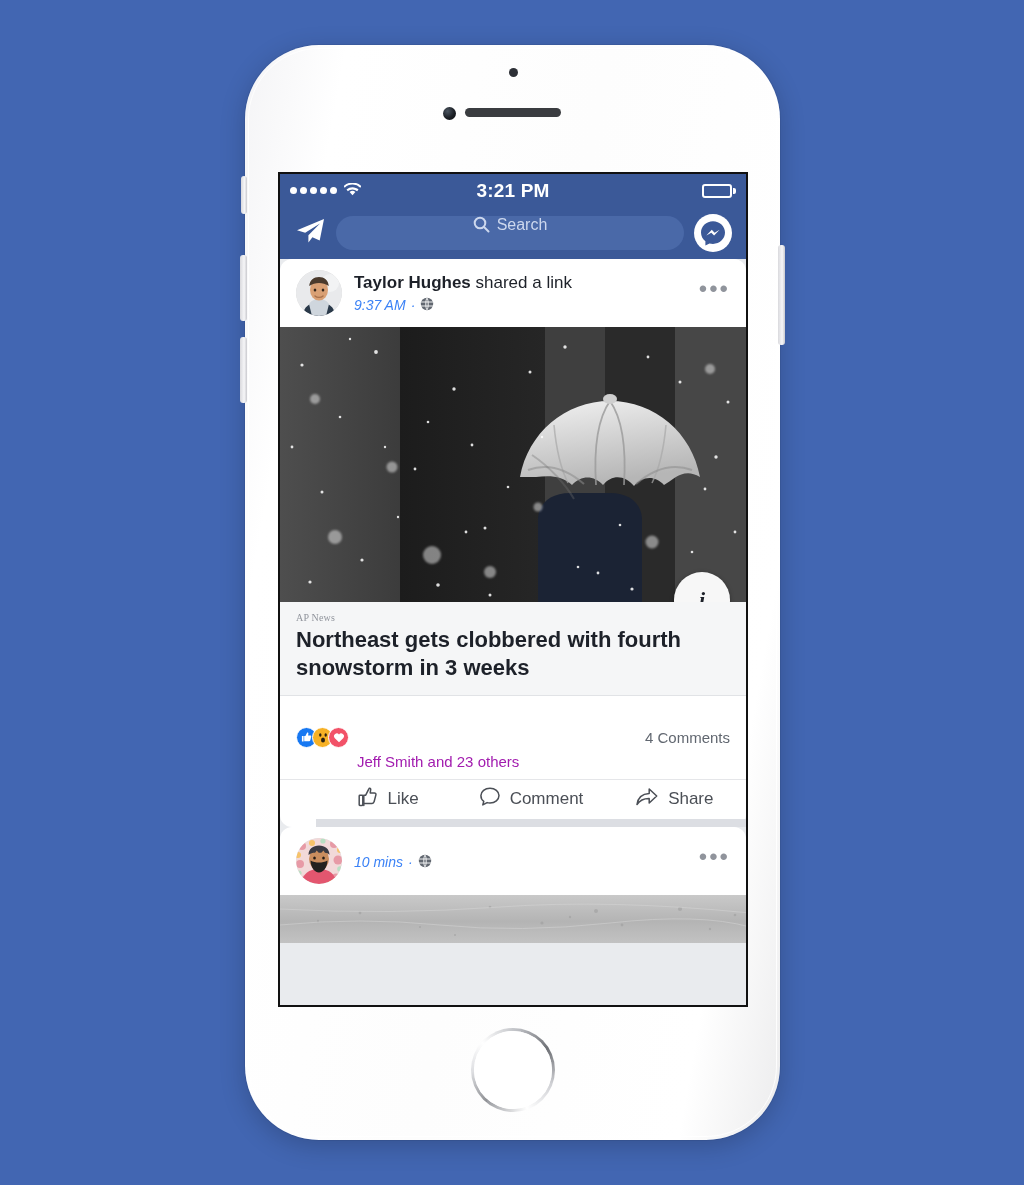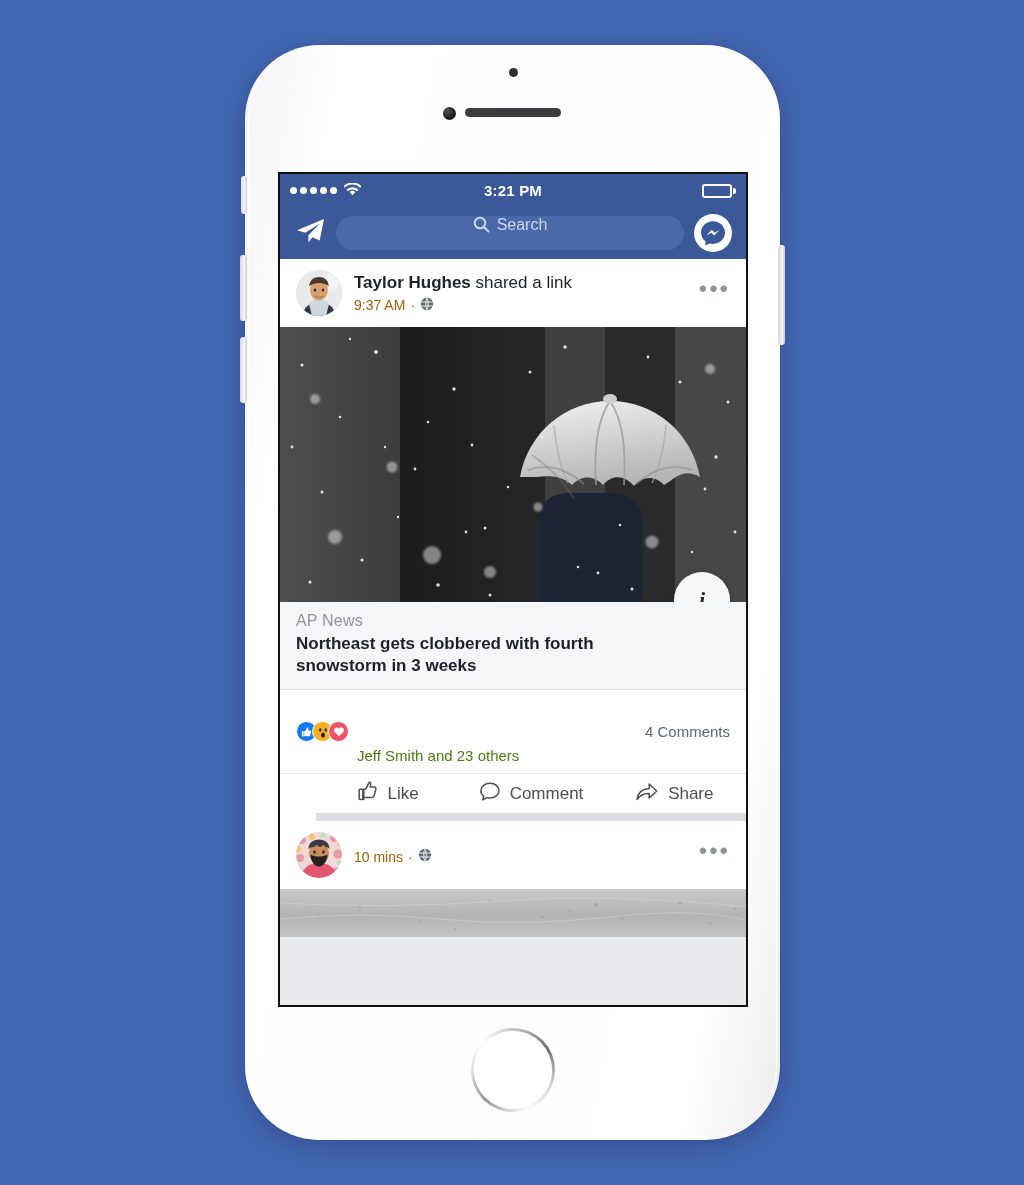--- a/index.html
+++ b/index.html
@@ -63,75 +63,75 @@
 
   
   #status-bar {
     height: 33px; background: #3b5998; color: #fff;
     display: flex; align-items: center; padding: 0 10px;
     font-size: 14px; font-weight: bold;
   }
   #signal-dots { display: flex; gap: 3px; align-items: center; }
   .dot { width: 7px; height: 7px; border-radius: 50%; background: #fff; }
   #wifi-icon { margin-left: 7px; }
-  #status-time { position: absolute; left: 0; right: 0; text-align: center; font-size: 15px; letter-spacing: .2px; pointer-events: none;}
+  #status-time { position: absolute; left: 0; right: 0; text-align: center; font-size: 19px; letter-spacing: .2px; pointer-events: none;}
   #battery-wrap { margin-left: auto; display: flex; align-items: center; }
   #battery-body { width: 30px; height: 14px; border: 2px solid #fff; border-radius: 3px; padding: 1px; }
   #battery-fill { width: 100%; height: 100%; background: #fff; border-radius: 1px; }
   #battery-cap { width: 3px; height: 6px; background: #fff; border-radius: 0 2px 2px 0; margin-left: 1px; }
 
   
   #fb-header {
     height: 52px; background: #3b5998;
     display: flex; align-items: center; gap: 10px; padding: 0 14px;
   }
   #search-pill {
     flex: 1; height: 34px; background: #4a69a8; border-radius: 18px;
     display: flex; justify-content: center; gap: 7px;
     color: #cdd8ee; font-size: 16px;
   }
   #messenger-badge { width: 38px; height: 38px; border-radius: 50%; background: #ffffff;
     display: flex; align-items: center; justify-content: center; }
 
   
   #feed { height: 750px; background: #e9ebee; overflow: hidden; }
-  .post { background: #fff; }
+  .post { background: #fff; border-radius: 12px; }
   .post-head { display: flex; align-items: center; padding: 11px 14px 11px 16px; }
   .avatar { width: 46px; height: 46px; border-radius: 50%; flex: none; overflow: hidden; background:#dcdcdc;}
   .post-head-text { margin-left: 12px; flex: 1; }
   .post-title { font-size: 17px; color: #1d2129; line-height: 1.25;}
   .post-title b { font-weight: bold; }
-  .post-sub { font-size: 14px; color: #a16207; margin-top: 3px; display: flex; align-items: center; gap: 5px; }
+  .post-sub { font-size: 14px; color: #3b82f6; margin-top: 3px; display: flex; align-items: center; gap: 5px; font-style: italic; }
   .dots-btn { color: #90949c; font-size: 24px; letter-spacing: 2px; line-height: 10px; padding: 0 2px 8px 10px; }
 
   
   #post-photo { position: relative; width: 100%; height: 275px; overflow: hidden; background: #2a2a2a; }
   #info-button {
     position: absolute; right: 16px; bottom: -26px;
     width: 56px; height: 56px; border-radius: 50%;
     background: #f7f7f7;
     box-shadow: 0 1px 4px rgba(0,0,0,.35);
     display: flex; align-items: center; justify-content: center;
     font-family: "Liberation Serif", serif; font-style: italic; font-weight: bold;
     font-size: 22px; color: #1d2129;
     z-index: 5;
   }
   #link-card { background: #f5f6f7; border-bottom: 1px solid #e1e3e6; padding: 10px 14px 13px 16px; }
-  #link-source { font-size: 16px; color: #90949c; letter-spacing: .2px; }
-  #link-title { font-size: 17px; font-weight: bold; color: #1d2129; line-height: 1.27; margin-top: 3px; padding-right: 46px;}
+  #link-source { font-size: 10px; color: #90949c; letter-spacing: .2px; font-family: Liberation Serif, serif; }
+  #link-title { font-size: 22px; font-weight: bold; color: #1d2129; line-height: 1.27; margin-top: 3px; padding-right: 46px;}
 
   
   #reaction-row { display: flex; align-items: center; padding: 9px 16px 9px 16px; border-bottom: 1px solid #e5e6e9; }
   .react-icons { display: flex; align-items: center; }
   .react { width: 21px; height: 21px; border-radius: 50%; border: 1.5px solid #fff; display:flex;align-items:center;justify-content:center; }
   .react:nth-child(2), .react:nth-child(3) { margin-left: -5px; }
   #react-like { background: #1778f2; }
   #react-wow  { background: #f7b125; }
   #react-love { background: #f25268; }
-  #reaction-names { margin-left: 8px; font-size: 15px; color: #4d7c0f; flex: 1; margin-top: 48px; }
+  #reaction-names { margin-left: 8px; font-size: 15px; color: #a21caf; flex: 1; margin-top: 48px; }
   #comment-count { font-size: 15px; color: #616770; }
 
   
   #action-row { display: flex; height: 47px; align-items: center; border-bottom: 8px solid #dcdee3; margin-left: 36px; }
   .action-btn { flex: 1; display: flex; align-items: center; justify-content: center; gap: 9px;
     font-size: 17px; color: #4b4f56; font-weight: 500; }
 
   
   #post2-photo { height: 48px; width: 100%; overflow:hidden; background:#bcbcbc; }
 </style>

